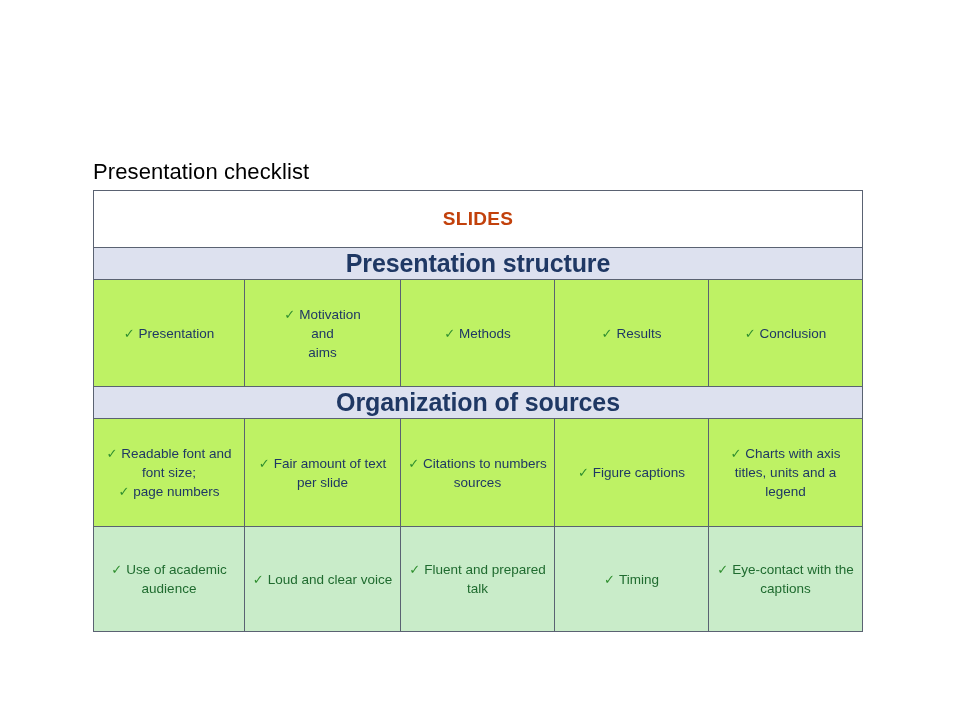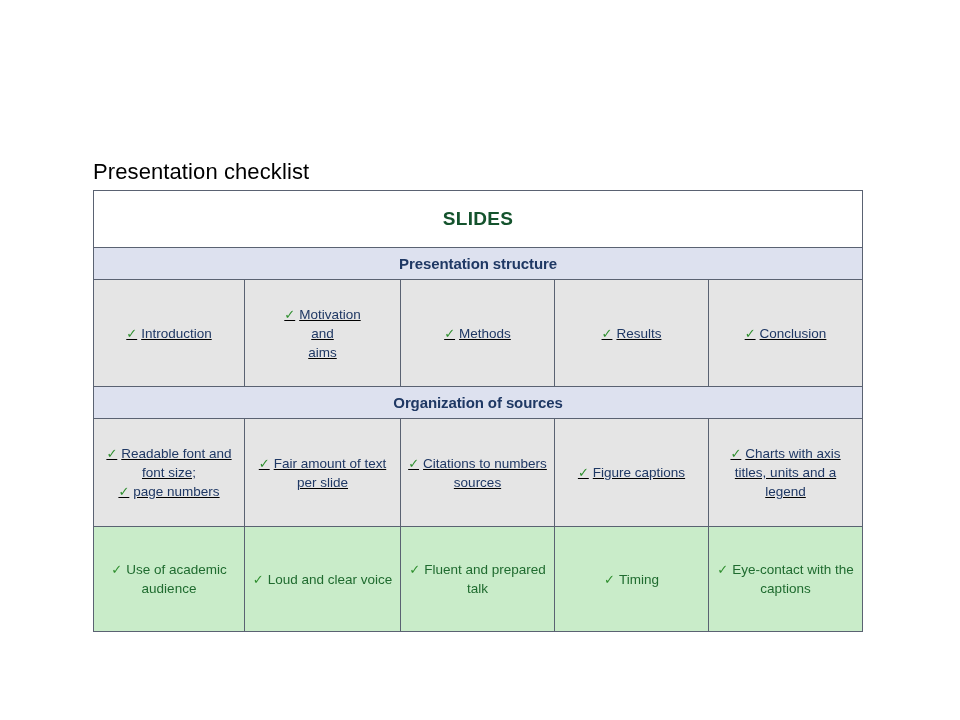--- a/index.html
+++ b/index.html
@@ -53,44 +53,43 @@
   .banner-row td {
     height: 56px;
     background: #ffffff;
     text-align: center;
   }
   .banner-text {
     font-size: 19px;
     font-weight: bold;
     letter-spacing: 0.3px;
   }
-  .banner-text.blue { color: #14532d; }
+  .banner-text.blue { color: #c2410c; }
   .banner-text.green { color: #3a6117; }
 
   
   .subheader-row td {
     height: 31px;
     background: #dde1ef;
     text-align: center;
   }
   .subheader-text {
-    font-size: 15px;
+    font-size: 25px;
     font-weight: bold;
     color: #1f3864;
     letter-spacing: -0.1px;
   }
 
   
   .item-row td {
     text-align: center;
     padding: 6px 5px;
   }
   .item-row.blue td {
-    background: #e5e5e5;
-    text-decoration: underline;
+    background: #bef264;
   }
   .item-row.green td {
     background: #c9ecc9;
   }
   .item-row.r1 td { height: 94px; }
   .item-row.r2 td { height: 95px; }
   .item-row.r3 td { height: 92px; }
 
   .item-text {
     font-size: 13.5px;
@@ -134,21 +133,21 @@
       </tr>
 
       <tr class="subheader-row">
         <td colspan="5">
           <span class="subheader-text">Presentation structure</span>
         </td>
       </tr>
 
       <tr class="item-row blue r1">
         <td>
-          <span class="item-text"><span class="check">✓</span><span>Introduction</span></span>
+          <span class="item-text"><span class="check">✓</span><span>Presentation</span></span>
         </td>
         <td>
           <span class="item-text"><span class="check">✓</span><span>Motivation</span></span>
           <span class="item-text">and</span>
           <span class="item-text">aims</span>
         </td>
         <td>
           <span class="item-text"><span class="check">✓</span><span>Methods</span></span>
         </td>
         <td>

